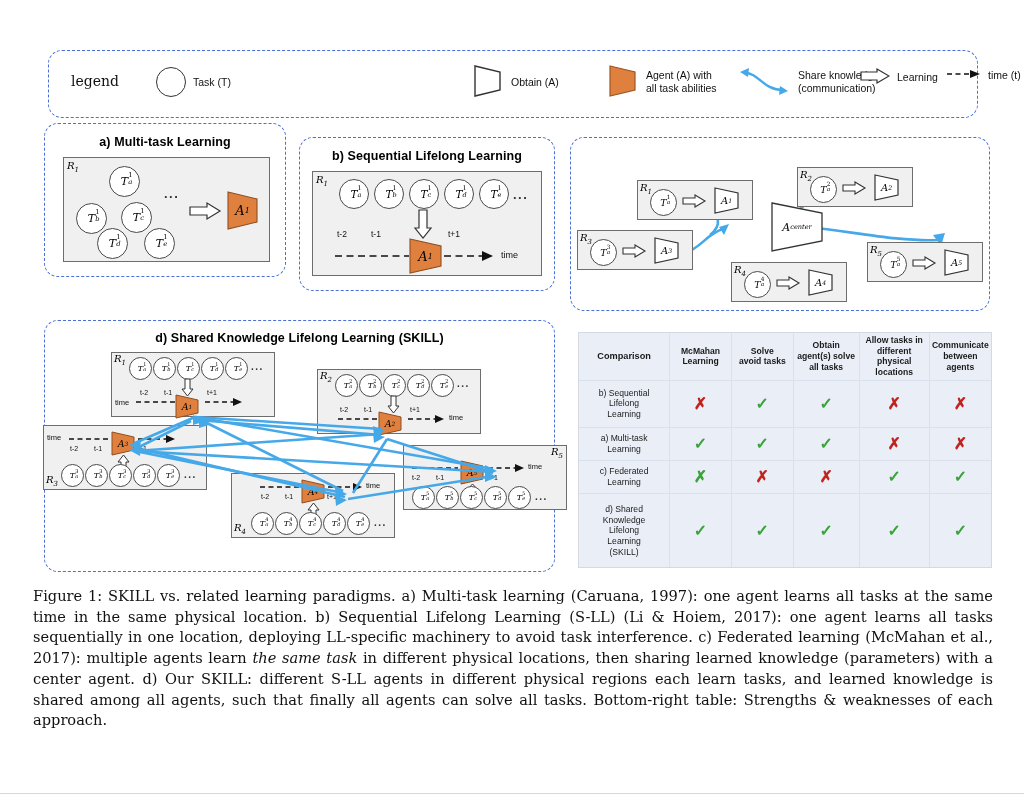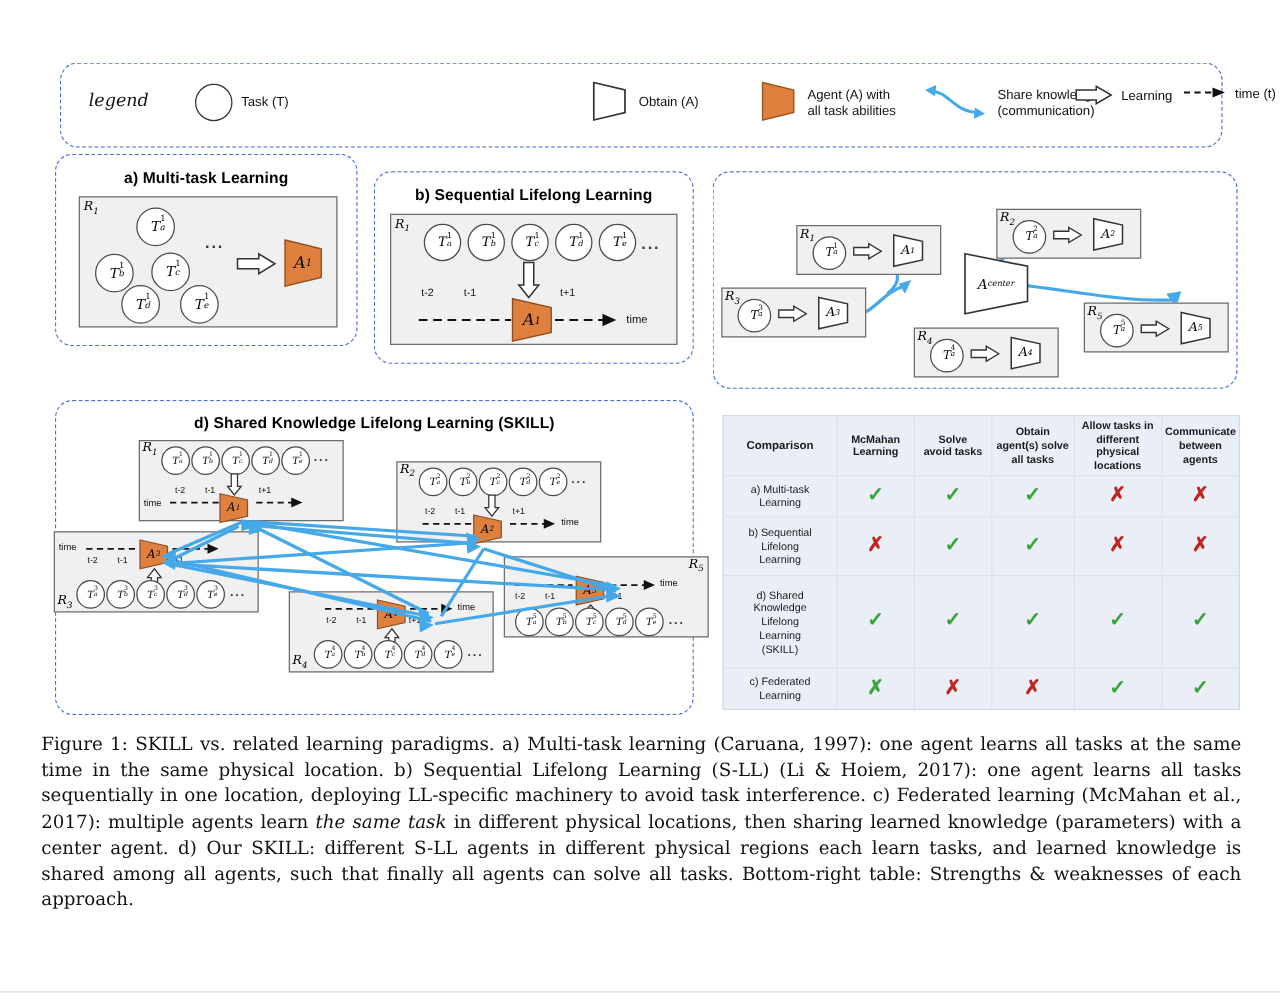--- a/index.html
+++ b/index.html
@@ -66,21 +66,21 @@
   .rule{position:absolute;left:0;top:793px;width:1024px;height:1px;background:#d8d8d8;}
 </style>
 </head>
 <body>
 
 <div id="page">
 
   <div class="dashbox" id="legend">
 
     <div class="leg-item" style="left:22px;top:22px;">
-      <span style="font-style:italic;font-size:14px;font-family:'DejaVu Serif',serif;">legend</span>
+      <span style="font-size:14px;font-family:'DejaVu Serif',serif;">legend</span>
     </div>
 
     <div class="leg-item" style="left:107px;top:16px;">
       <span style="display:inline-block;width:28px;height:28px;border:1.4px solid #333;border-radius:50%;background:#fff;"></span>
       <span class="leg-text">Task (T)</span>
     </div>
 
 
     <div class="leg-item" style="left:425px;top:14px;">
       <span>
@@ -662,66 +662,66 @@
           <th>
             <span style="display:block">Communicate</span>
             <span style="display:block">between</span>
             <span style="display:block">agents</span>
           </th>
         </tr>
       </thead>
       <tbody>
         <tr>
           <td class="rowhead">
-            <span style="display:block">a) Multi-task</span>
+            <span style="display:block">b) Sequential</span>
+            <span style="display:block">Lifelong</span>
             <span style="display:block">Learning</span>
           </td>
-          <td><span class="mark ok">✓</span></td>
+          <td><span class="mark no">✗</span></td>
           <td><span class="mark ok">✓</span></td>
           <td><span class="mark ok">✓</span></td>
           <td><span class="mark no">✗</span></td>
           <td><span class="mark no">✗</span></td>
         </tr>
         <tr>
           <td class="rowhead">
-            <span style="display:block">b) Sequential</span>
-            <span style="display:block">Lifelong</span>
+            <span style="display:block">a) Multi-task</span>
             <span style="display:block">Learning</span>
           </td>
-          <td><span class="mark no">✗</span></td>
+          <td><span class="mark ok">✓</span></td>
           <td><span class="mark ok">✓</span></td>
           <td><span class="mark ok">✓</span></td>
           <td><span class="mark no">✗</span></td>
           <td><span class="mark no">✗</span></td>
+        </tr>
+        <tr>
+          <td class="rowhead">
+            <span style="display:block">c) Federated</span>
+            <span style="display:block">Learning</span>
+          </td>
+          <td><span class="mark ok">✗</span></td>
+          <td><span class="mark no">✗</span></td>
+          <td><span class="mark no">✗</span></td>
+          <td><span class="mark ok">✓</span></td>
+          <td><span class="mark ok">✓</span></td>
         </tr>
         <tr>
           <td class="rowhead">
             <span style="display:block">d) Shared</span>
             <span style="display:block">Knowledge</span>
             <span style="display:block">Lifelong</span>
             <span style="display:block">Learning</span>
             <span style="display:block">(SKILL)</span>
           </td>
           <td><span class="mark ok">✓</span></td>
           <td><span class="mark ok">✓</span></td>
           <td><span class="mark ok">✓</span></td>
           <td><span class="mark ok">✓</span></td>
           <td><span class="mark ok">✓</span></td>
         </tr>
-        <tr>
-          <td class="rowhead">
-            <span style="display:block">c) Federated</span>
-            <span style="display:block">Learning</span>
-          </td>
-          <td><span class="mark ok">✗</span></td>
-          <td><span class="mark no">✗</span></td>
-          <td><span class="mark no">✗</span></td>
-          <td><span class="mark ok">✓</span></td>
-          <td><span class="mark ok">✓</span></td>
-        </tr>
       </tbody>
     </table>
   </div>
 
   <div id="caption"><span>Figure 1: SKILL vs. related learning paradigms. a) Multi-task learning (Caruana, 1997): one agent learns all tasks at the same time in the same physical location.  b) Sequential Lifelong Learning (S-LL) (Li &amp; Hoiem, 2017): one agent learns all tasks sequentially in one location, deploying LL-specific machinery to avoid task interference. c) Federated learning (McMahan et al., 2017): multiple agents learn </span><i>the same task</i><span> in different physical locations, then sharing learned knowledge (parameters) with a center agent.  d) Our SKILL: different S-LL agents in different physical regions each learn tasks, and learned knowledge is shared among all agents, such that finally all agents can solve all tasks. Bottom-right table: Strengths &amp; weaknesses of each approach.</span></div>
 
   <div class="rule"></div>
 </div>
 
 </body></html>

